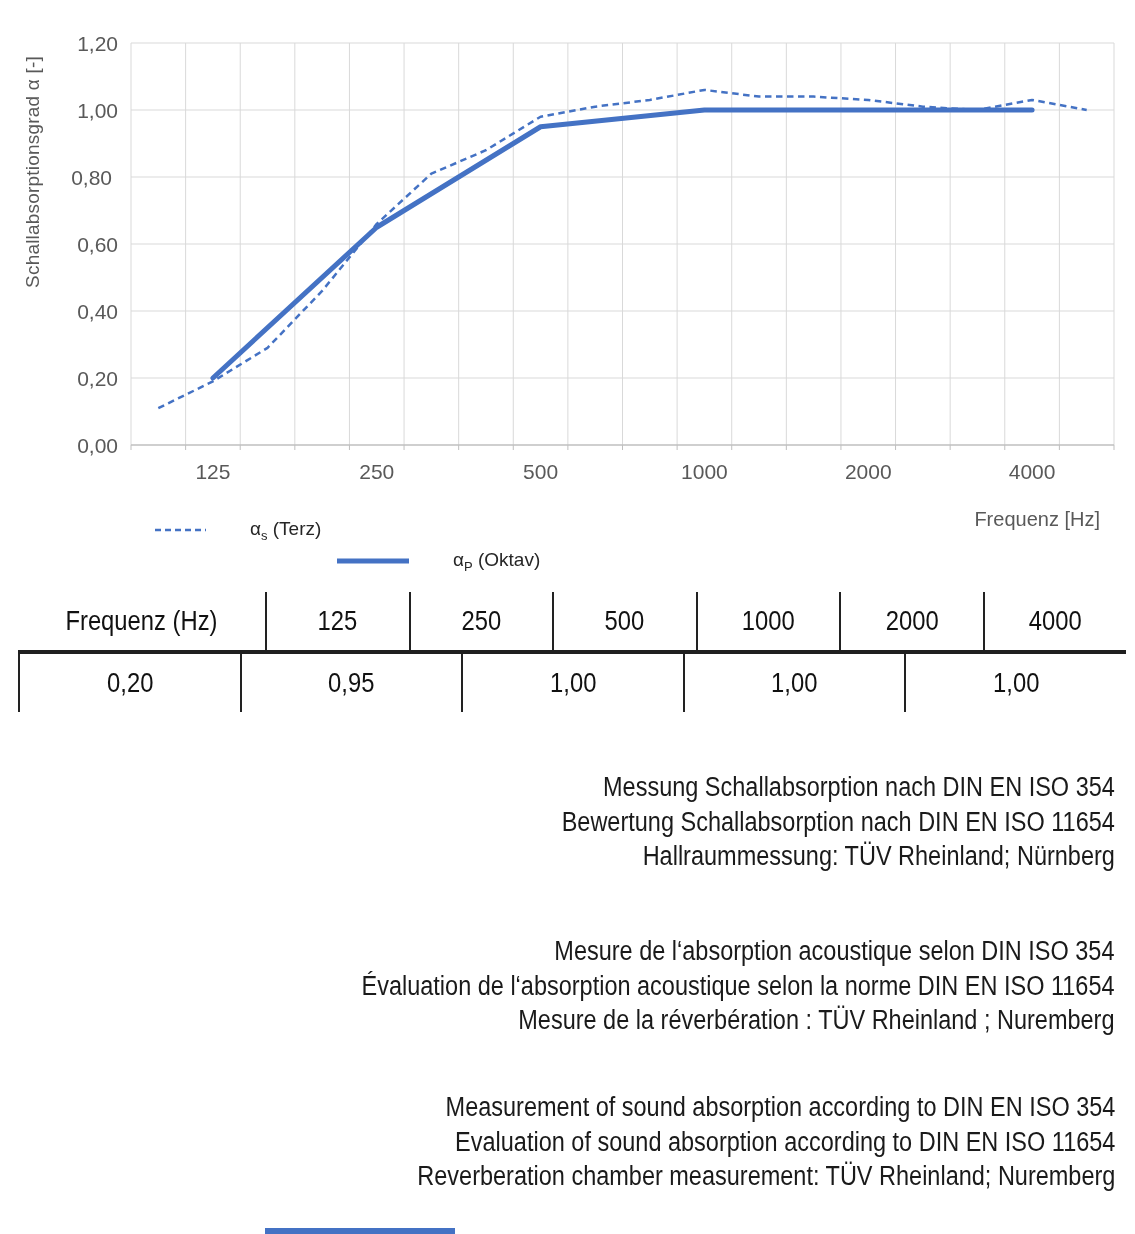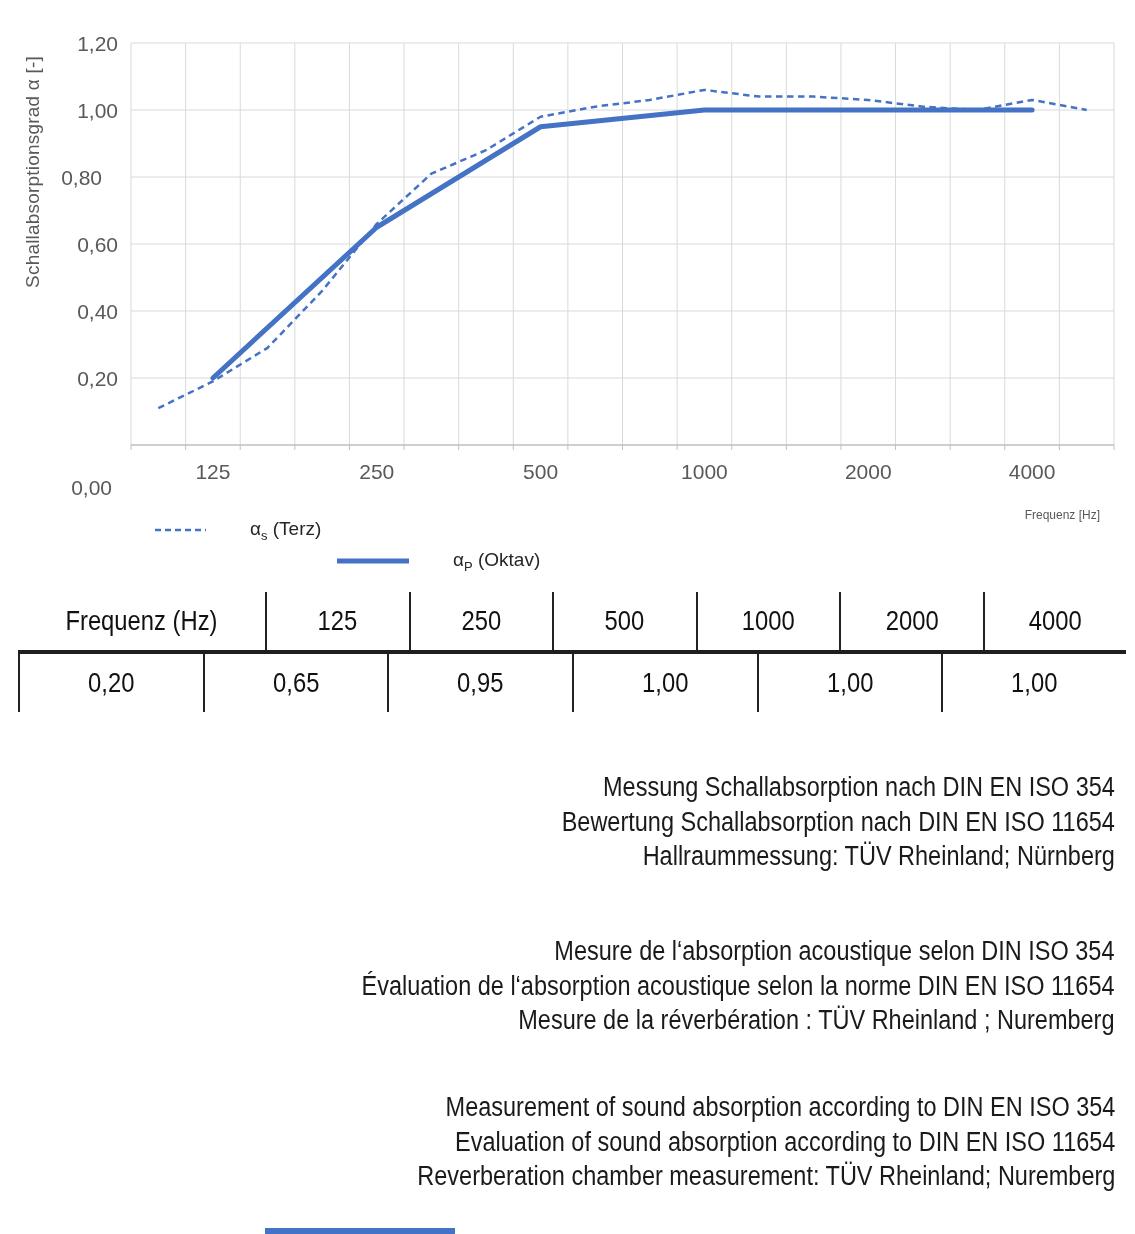--- a/index.html
+++ b/index.html
@@ -7,21 +7,21 @@
         font-family:"Liberation Sans", sans-serif;color:#1a1a1a;}
 
   
   .chart{position:absolute;left:0;top:0;width:1135px;height:560px;}
   #chart-svg{position:absolute;left:0;top:0;}
   .y-axis-title{position:absolute;left:33px;top:172px;transform:translate(-50%,-50%) rotate(-90deg);
         white-space:nowrap;font-size:19px;color:#595959;letter-spacing:0.2px;}
   .tick{position:absolute;font-size:21px;color:#595959;white-space:nowrap;}
   .y-tick{width:60px;text-align:right;}
   .x-tick{width:84px;text-align:center;}
-  .x-axis-title{position:absolute;right:35px;top:508px;font-size:12px;color:#595959;}
+  .x-axis-title{position:absolute;right:35px;top:508px;font-size:20px;color:#595959;}
   .legend-item{position:absolute;display:flex;align-items:center;gap:7px;height:26px;font-size:19px;color:#262626;}
   .legend-item sub{font-size:13px;}
   .legend-label{white-space:nowrap;margin-left:37px;}
 
   
   .abs-table{position:absolute;left:18px;top:592px;width:1108px;}
   .t-row{display:flex;height:58px;}
   .t-row.header{border-bottom:4px solid #1f1f1f;}
   .t-cell{display:flex;align-items:center;justify-content:center;font-size:28px;color:#111111;}
   .t-cell.first{width:247px;flex:none;}
@@ -93,25 +93,25 @@
         <line x1="131" y1="43" x2="1114" y2="43" stroke="#D9D9D9" stroke-width="1"></line>
         <polyline points="158.30555555555554,408.15 212.91666666666669,381.35 267.52777777777777,347.85 322.1388888888889,290.9 376.75,223.89999999999998 431.36111111111114,173.64999999999998 485.97222222222223,150.2 540.5833333333334,116.69999999999999 595.1944444444445,106.64999999999998 649.8055555555555,99.94999999999999 704.4166666666667,89.89999999999998 759.0277777777778,96.59999999999997 813.6388888888889,96.59999999999997 868.25,99.94999999999999 922.8611111111112,106.64999999999998 977.4722222222223,110 1032.0833333333335,99.94999999999999 1086.6944444444443,110" fill="none" stroke="#4472C4" stroke-width="2.5" stroke-linejoin="round" stroke-linecap="butt" stroke-dasharray="6.5 4.5"></polyline>
         <polyline points="212.91666666666669,378 376.75,227.24999999999997 540.5833333333334,126.75 704.4166666666667,110 868.25,110 1032.0833333333335,110" fill="none" stroke="#4472C4" stroke-width="5" stroke-linejoin="round" stroke-linecap="round"></polyline>
       </svg>
 
     <div class="y-axis-title">Schallabsorptionsgrad α [-]</div>
 
     <div id="y-ticks">
         <div class="tick y-tick" style="left: 58px; top: 32px;">1,20</div>
         <div class="tick y-tick" style="left: 58px; top: 99px;">1,00</div>
-        <div class="tick y-tick" style="left: 42px; top: 166px;">0,80</div>
+        <div class="tick y-tick" style="left: 52px; top: 166px;">0,80</div>
         <div class="tick y-tick" style="left: 58px; top: 233px;">0,60</div>
         <div class="tick y-tick" style="left: 58px; top: 300px;">0,40</div>
         <div class="tick y-tick" style="left: 58px; top: 367px;">0,20</div>
-        <div class="tick y-tick" style="left: 52px; top: 434px; margin-top: 42px;">0,00</div>
+        <div class="tick y-tick" style="left: 58px; top: 434px;">0,00</div>
       </div>
     <div id="x-ticks">
         <div class="tick x-tick" style="left: 170.917px; top: 460px;">125</div>
         <div class="tick x-tick" style="left: 334.75px; top: 460px;">250</div>
         <div class="tick x-tick" style="left: 498.583px; top: 460px;">500</div>
         <div class="tick x-tick" style="left: 662.417px; top: 460px;">1000</div>
         <div class="tick x-tick" style="left: 826.25px; top: 460px;">2000</div>
         <div class="tick x-tick" style="left: 990.083px; top: 460px;">4000</div>
       </div>
 
@@ -154,23 +154,20 @@
         </div>
       <div class="t-cell val">
           <span class="cond">4000</span>
         </div>
     </div>
     <div class="t-row">
       <div class="t-cell val">
           <span class="cond">0,20</span>
         </div>
       <div class="t-cell val">
-          <span class="cond">0,65</span>
-        </div>
-      <div class="t-cell val">
           <span class="cond">0,95</span>
         </div>
       <div class="t-cell val">
           <span class="cond">1,00</span>
         </div>
       <div class="t-cell val">
           <span class="cond">1,00</span>
         </div>
       <div class="t-cell val">
           <span class="cond">1,00</span>

